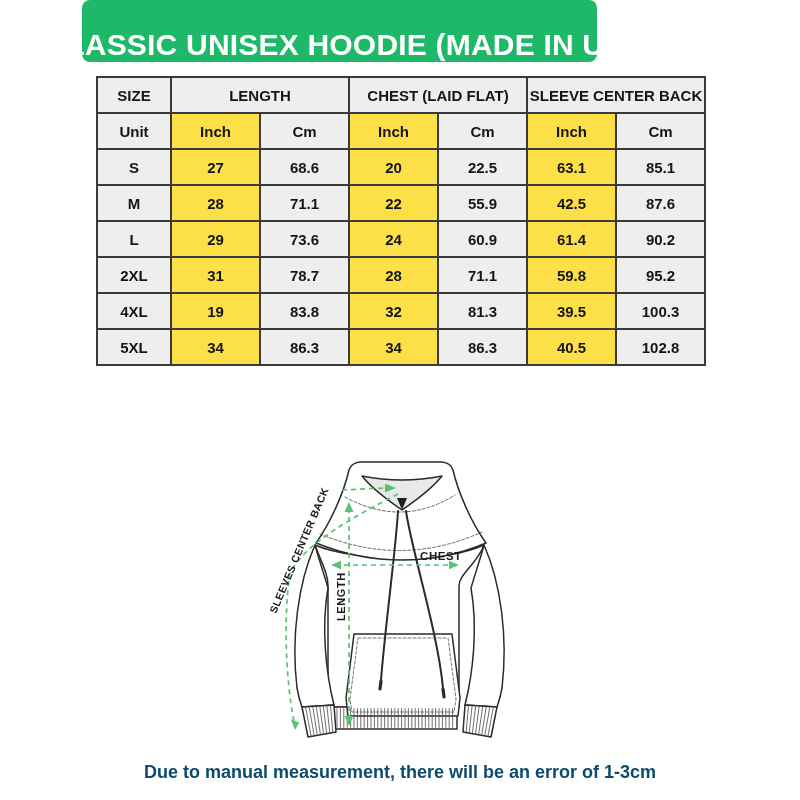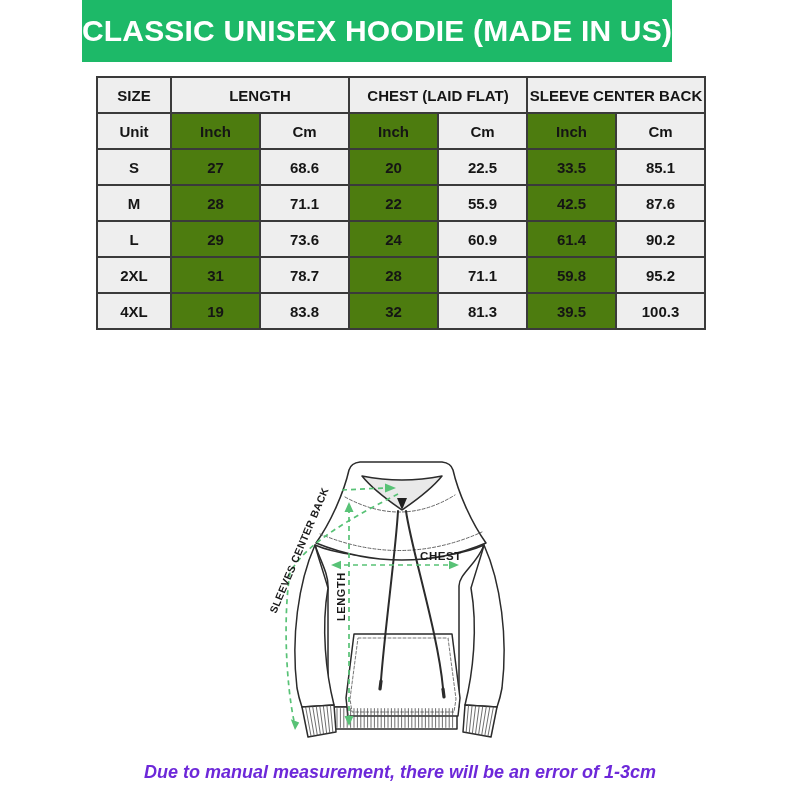--- a/index.html
+++ b/index.html
@@ -2,38 +2,38 @@
 <html><head>
 <meta charset="utf-8">
 <style>
   * { margin:0; padding:0; box-sizing:border-box; }
   html,body { background:#ffffff; }
   body {
     width:800px; height:800px; position:relative; overflow:hidden;
     font-family:"Liberation Sans", sans-serif; color:#111;
   }
   .banner {
-    position:absolute; left:82px; top:0; width:590px; height:62px;
-    display:flex; align-items:center; justify-content:center;
+    position:absolute; left:82px; top:0; width:515px; height:62px;
+    display:flex; align-items:flex-end; justify-content:center;border-radius:8px;
   }
   .banner h1 {
     color:#ffffff; font-size:30px; font-weight:bold; letter-spacing:.2px;
     white-space:nowrap;
   }
   table.size-table {
     position:absolute; left:96px; top:76px; width:608px;
     border-collapse:collapse; table-layout:fixed;
   }
   .size-table th, .size-table td {
     border:2px solid #3a3a3a; height:36px; text-align:center;
     vertical-align:middle; font-weight:bold; font-size:15px; padding:0;
     color:#151515;
   }
   .cell-gray { background:#eeeeee; }
-  .cell-white { background:#4d7c0f; }
+  .cell-white { background:#fde047; }
   .diagram-wrap { position:absolute; left:250px; top:448px; width:300px; height:330px; }
   .note {
     position:absolute; left:0; top:762px; width:800px; text-align:center;
     font-size:18px; font-weight:bold;
   }
 </style>
 </head>
 <body>
 
 <div class="banner" style="background: rgb(29, 185, 104);">
@@ -67,21 +67,21 @@
       <th class="cell-gray">Cm</th>
     </tr>
   </thead>
   <tbody>
       <tr>
         <td class="cell-gray">S</td>
         <td class="cell-white">27</td>
         <td class="cell-gray">68.6</td>
         <td class="cell-white">20</td>
         <td class="cell-gray">22.5</td>
-        <td class="cell-white">33.5</td>
+        <td class="cell-white">63.1</td>
         <td class="cell-gray">85.1</td>
       </tr>
       <tr>
         <td class="cell-gray">M</td>
         <td class="cell-white">28</td>
         <td class="cell-gray">71.1</td>
         <td class="cell-white">22</td>
         <td class="cell-gray">55.9</td>
         <td class="cell-white">42.5</td>
         <td class="cell-gray">87.6</td>
@@ -105,20 +105,29 @@
         <td class="cell-gray">95.2</td>
       </tr>
       <tr>
         <td class="cell-gray">4XL</td>
         <td class="cell-white">19</td>
         <td class="cell-gray">83.8</td>
         <td class="cell-white">32</td>
         <td class="cell-gray">81.3</td>
         <td class="cell-white">39.5</td>
         <td class="cell-gray">100.3</td>
+      </tr>
+      <tr>
+        <td class="cell-gray">5XL</td>
+        <td class="cell-white">34</td>
+        <td class="cell-gray">86.3</td>
+        <td class="cell-white">34</td>
+        <td class="cell-gray">86.3</td>
+        <td class="cell-white">40.5</td>
+        <td class="cell-gray">102.8</td>
       </tr>
     </tbody>
 </table>
 
 <div class="diagram-wrap">
 <svg width="300" height="330" viewBox="0 0 300 330" xmlns="http://www.w3.org/2000/svg">
 
   <g stroke="#2b2b2b" stroke-width="1.5" fill="#ffffff" stroke-linejoin="round" stroke-linecap="round">
 
     <path d="M65,97 C72,116 78,126 78,138 L78,259 L209,259 L209,138 C209,126 227,116 234,97 C214,106 182,110 152,110 C122,110 85,106 65,97 Z"></path>
@@ -218,13 +227,13 @@
   </g>
 
   <g fill="#1a1a1a" font-family="Liberation Sans, sans-serif" font-weight="bold">
     <text transform="translate(26,166) rotate(-67)" font-size="10.5" letter-spacing="0.4">SLEEVES CENTER BACK</text>
     <text transform="translate(95,173) rotate(-90)" font-size="11" letter-spacing="0.6">LENGTH</text>
     <text x="170" y="112" font-size="11.5" letter-spacing="0.6">CHEST</text>
   </g>
 </svg>
 </div>
 
-<div class="note" style="color: #6d28d9; font-style: italic;">Due to manual measurement, there will be an error of 1-3cm</div>
+<div class="note" style="color: #0c4a6e;">Due to manual measurement, there will be an error of 1-3cm</div>
 
 </body></html>

